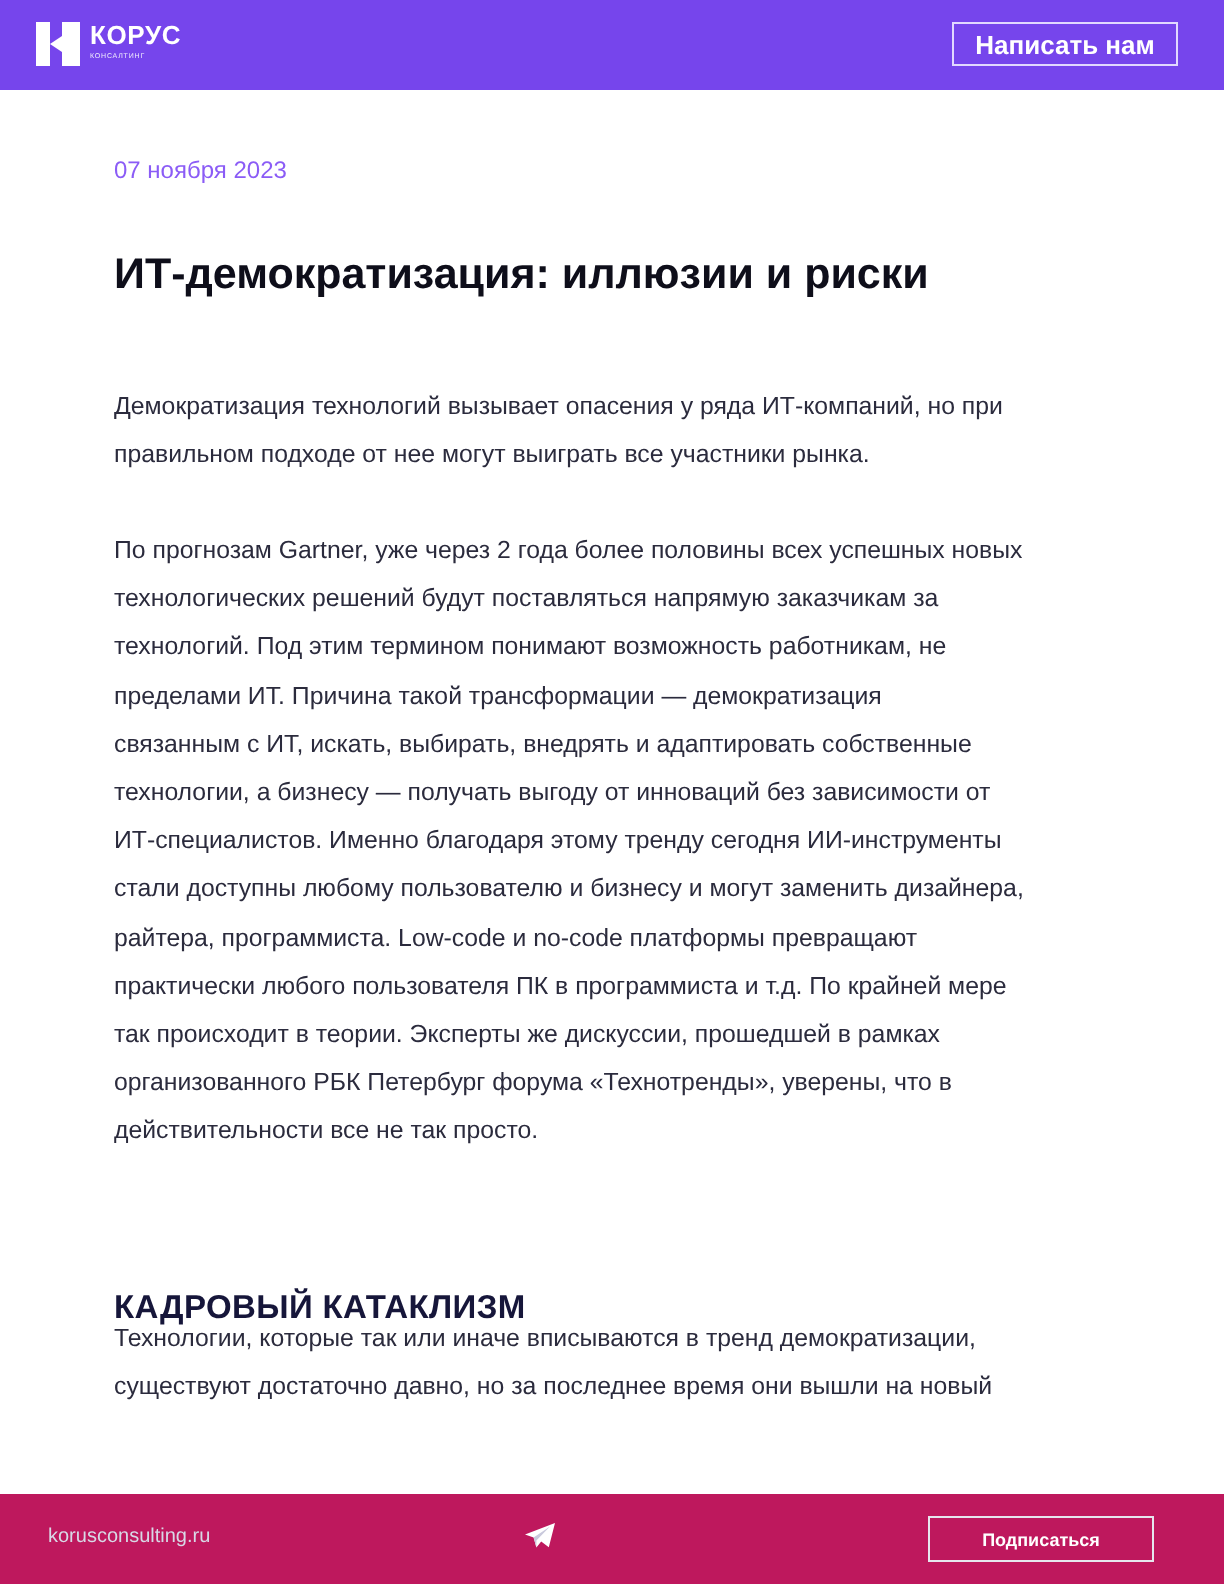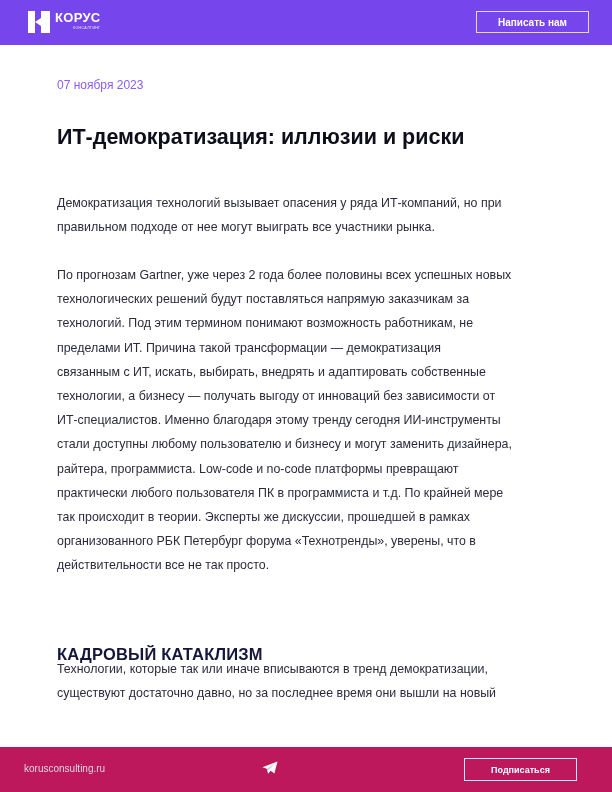--- a/index.html
+++ b/index.html
@@ -3,34 +3,34 @@
 <meta charset="utf-8">
 <style>
   * { box-sizing: border-box; margin: 0; padding: 0; }
   html, body { width: 612px; height: 792px; overflow: hidden; background: #ffffff; }
   body { font-family: "Liberation Sans", "DejaVu Sans", sans-serif; color: #1a1a2e; position: relative; }
 
   .header {
     position: absolute; left: 0; top: 0; width: 612px; height: 45px;
     background: #7645ec;
   }
-  .logo { position: absolute; left: 28px; top: 11px; height: 22px; display: flex; align-items: flex-start; text-align: right; }
+  .logo { position: absolute; left: 18px; top: 11px; height: 22px; display: flex; align-items: flex-start; }
   .logo-mark { width: 22px; height: 22px; position: relative; }
   .logo-mark .bar-l { position: absolute; left: 0; top: 0; width: 7px; height: 22px; background: #fff; }
   .logo-mark .bar-r { position: absolute; left: 13px; top: 0; width: 9px; height: 22px; background: #fff; }
   .logo-mark .notch { position: absolute; left: 7px; top: 7px; width: 6px; height: 8px; background: #fff;
                       clip-path: polygon(100% 0, 100% 100%, 0 50%); }
   .logo-text { margin-left: 5px; display: flex; flex-direction: column; color: #fff; }
   .logo-name { font-weight: bold; font-size: 13px; letter-spacing: 0.3px; line-height: 14px; }
   .logo-sub { font-size: 3.5px; letter-spacing: 0.4px; line-height: 6px; opacity: 0.9; }
 
   .btn-write {
     position: absolute; left: 476px; top: 11px; width: 113px; height: 22px;
     border: 1px solid #e2d8ff; color: #ffffff; background: transparent;
-    font-size: 10px; font-weight: bold; display: flex; align-items: center; justify-content: center;
+    font-size: 13px; font-weight: bold; display: flex; align-items: center; justify-content: center;
   }
 
   .content { position: absolute; left: 57px; top: 0; width: 500px; }
   .date { position: absolute; top: 78px; left: 0; font-size: 12px; color: #8b5cf6; }
   .title { position: absolute; top: 125px; left: 0; font-size: 21.5px; font-weight: bold; color: #0e0e1a; white-space: nowrap; }
   .para { position: absolute; left: 0; width: 500px; font-size: 12.4px; line-height: 24.2px; color: #2b2b3d; }
   .para .ln { display: block; white-space: nowrap; }
   .p1 { top: 191px; }
   .p2 { top: 263px; }
   .h2 { position: absolute; top: 611px; left: 0; font-size: 16.5px; font-weight: bold; color: #16163a; letter-spacing: 0.2px; margin-top: 34px; }

